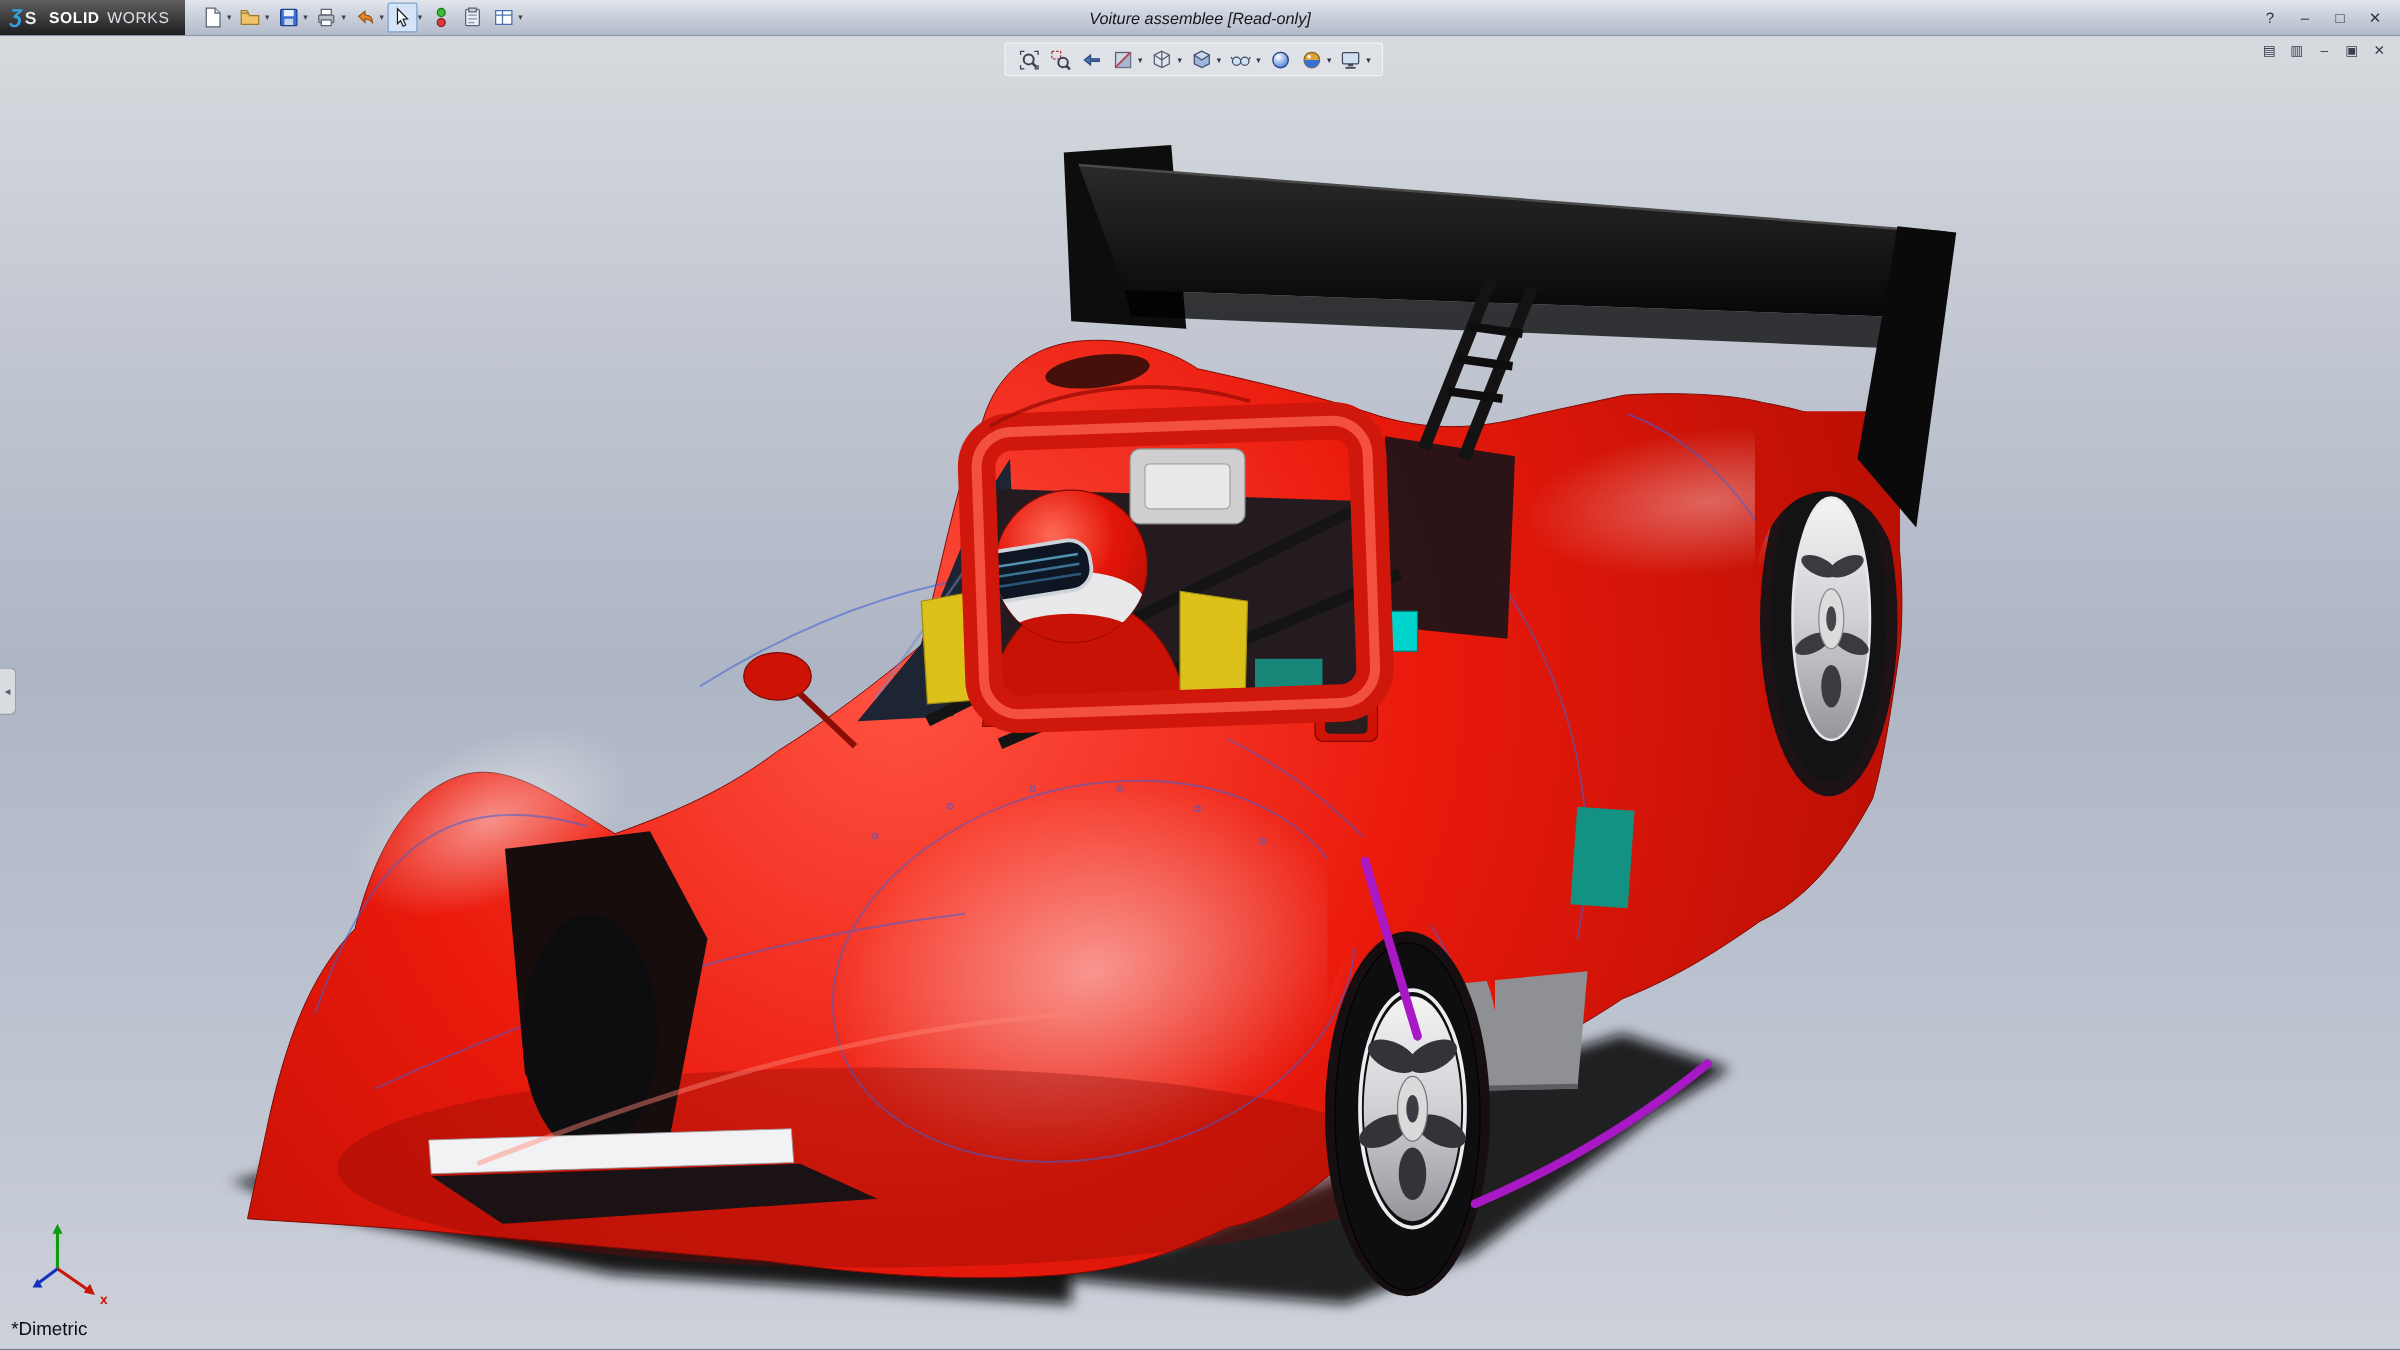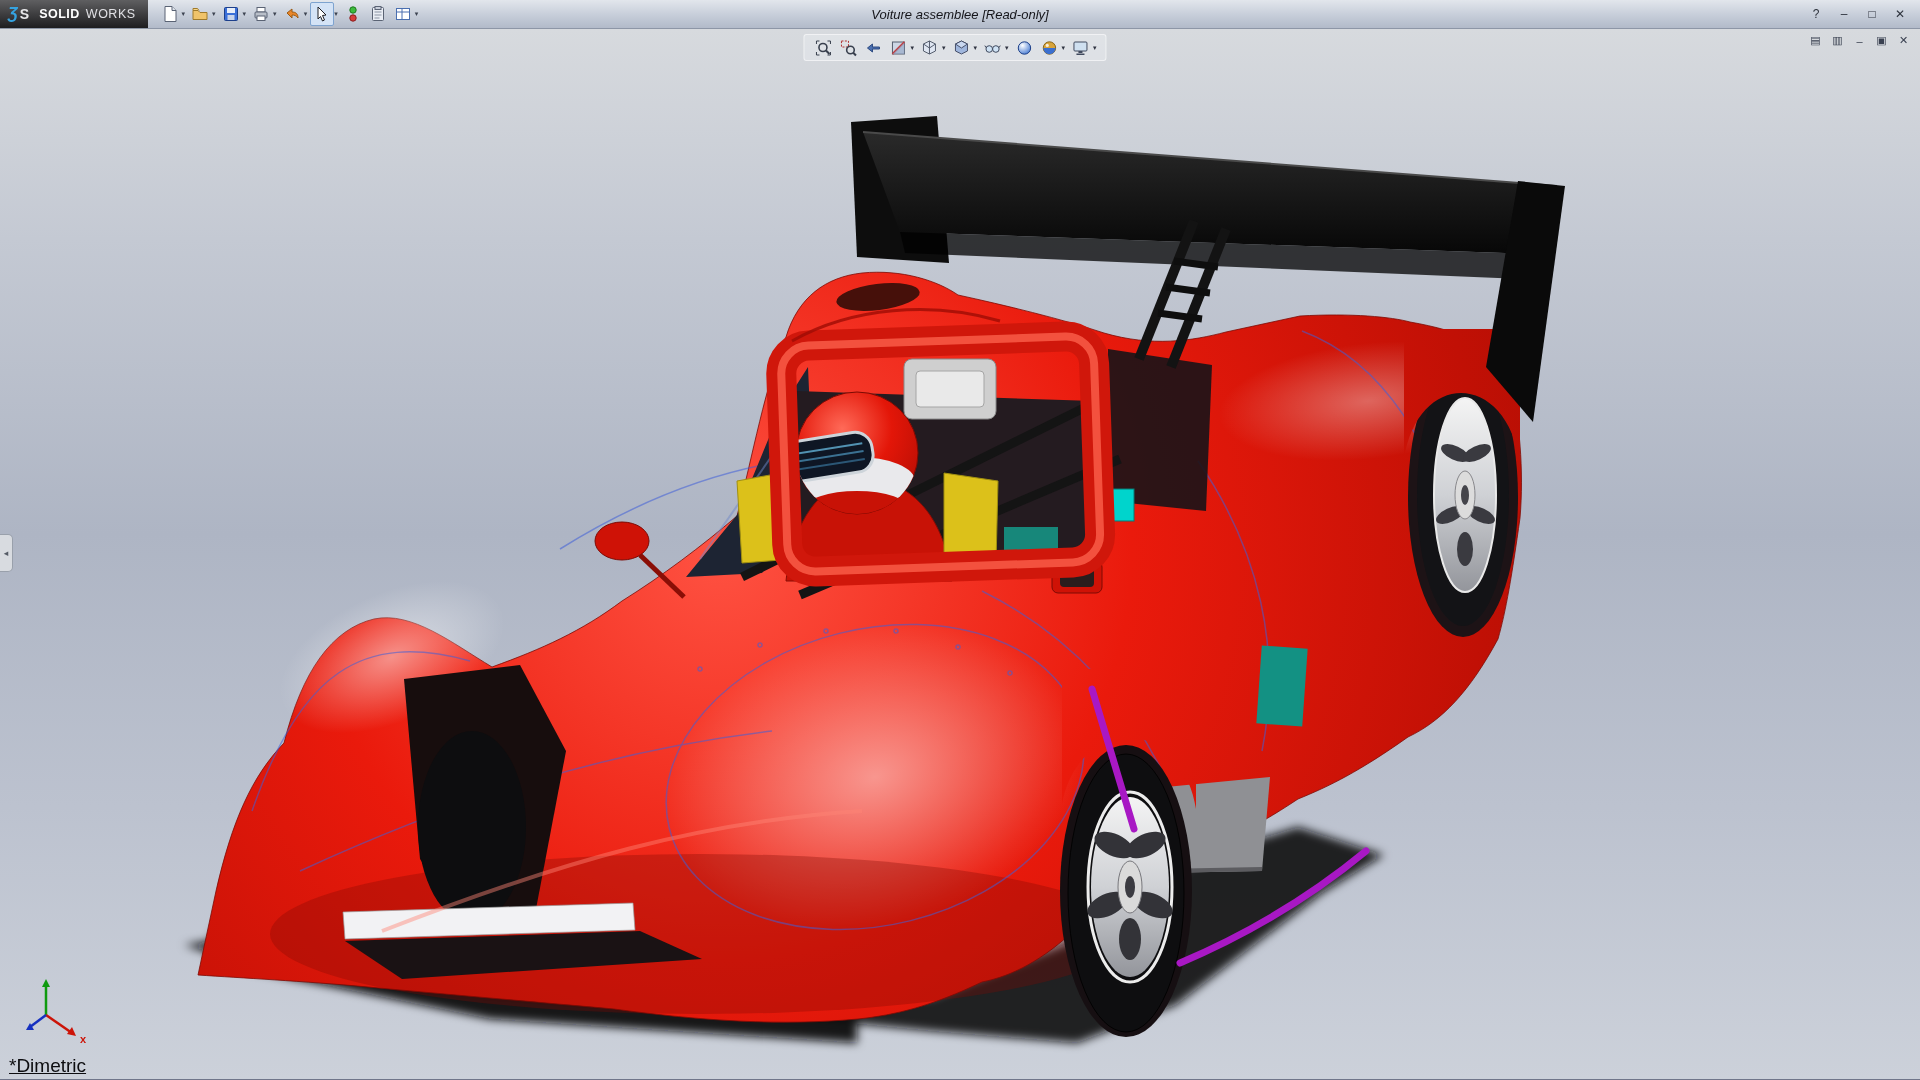--- a/index.html
+++ b/index.html
@@ -66,21 +66,21 @@
 
   .panel-tab {
     position:absolute; left:0; top:505px; width:13px; height:38px;
     background:#d8dbe0; border:1px solid #99a0ab; border-left:none; border-radius:0 5px 5px 0;
     display:flex; align-items:center; justify-content:center; font-size:9px; color:#555b66;
   }
 
   .triad { position:absolute; left:16px; top:944px; }
   .triad-x-label { font-size:11px; fill:#cc1408; font-weight:bold; }
 
-  .orient-label { position:absolute; left:9px; top:1026px; font-size:19px; color:#0d0d10;text-decoration:underline; }
+  .orient-label { position:absolute; left:9px; top:1026px; font-size:15px; color:#0d0d10; }
 </style>
 </head>
 <body>
 
 <div class="titlebar">
   <div class="logo">
     <span class="glyph">Ʒ</span>
       <span class="s">S</span>
     <span class="bold">SOLID</span>
       <span class="light">WORKS</span>

